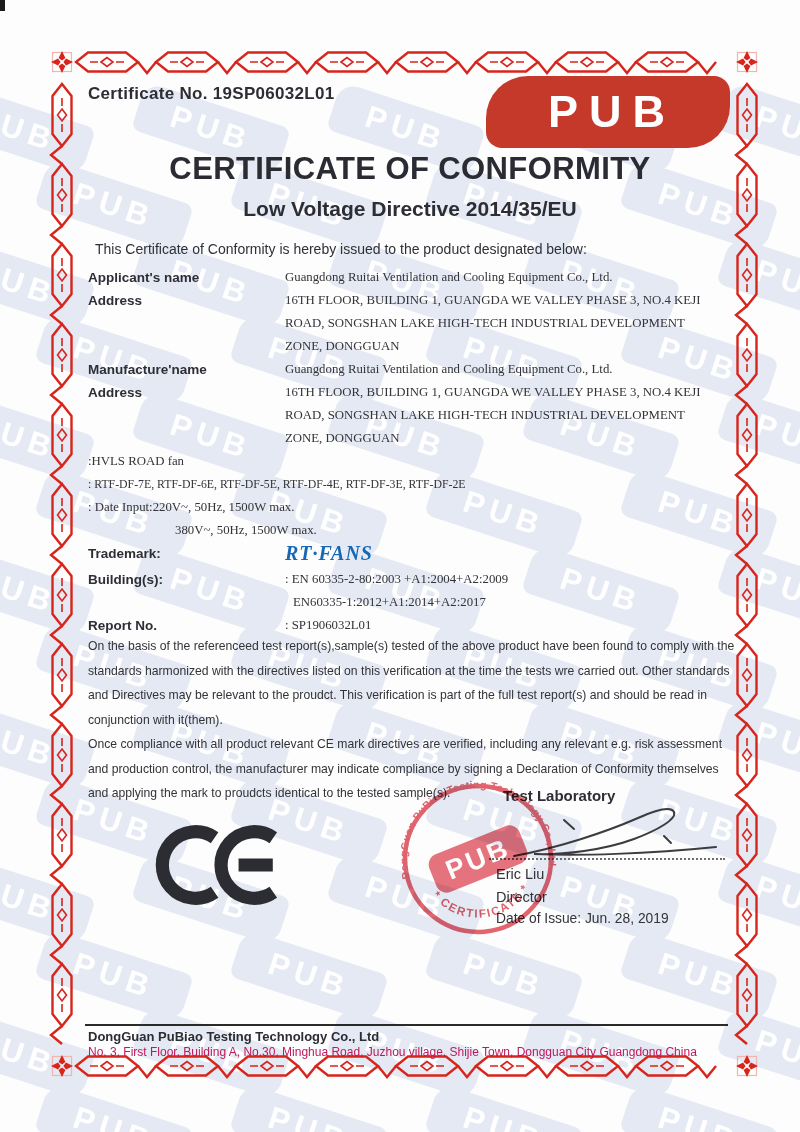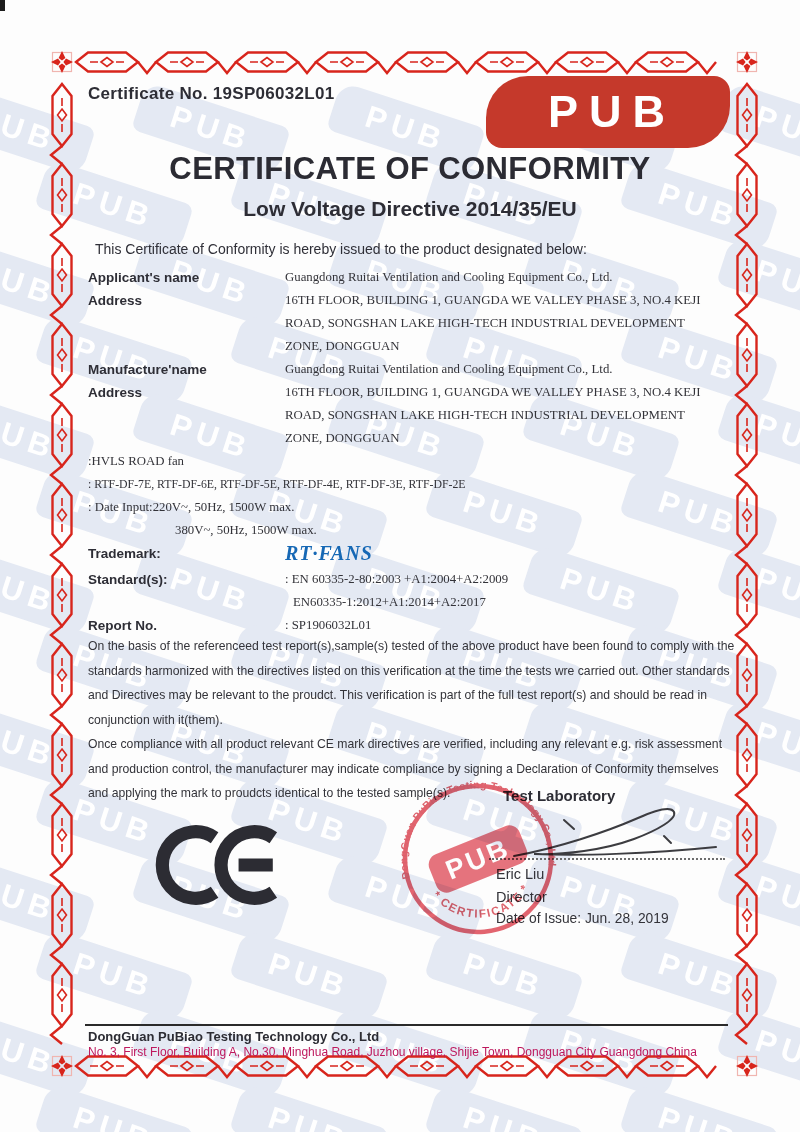--- a/index.html
+++ b/index.html
@@ -235,21 +235,21 @@
     <div class="fvalue">
       <div class="vline">: Date Input:220V~, 50Hz, 1500W max.</div>
       <div class="vline indent60">380V~, 50Hz, 1500W max.</div>
     </div>
   </div>
   <div class="frow">
     <div class="flabel">Trademark:</div>
     <div class="fvalue"><span class="tm-logo">RT·FANS</span></div>
   </div>
   <div class="frow">
-    <div class="flabel">Standard(s):</div>
+    <div class="flabel">Building(s):</div>
     <div class="fvalue">
       <div class="vline">: EN 60335-2-80:2003 +A1:2004+A2:2009</div>
       <div class="vline indent8">EN60335-1:2012+A1:2014+A2:2017</div>
     </div>
   </div>
   <div class="frow">
     <div class="flabel">Report No.</div>
     <div class="fvalue">
         <div class="vline">: SP1906032L01</div>
       </div>

